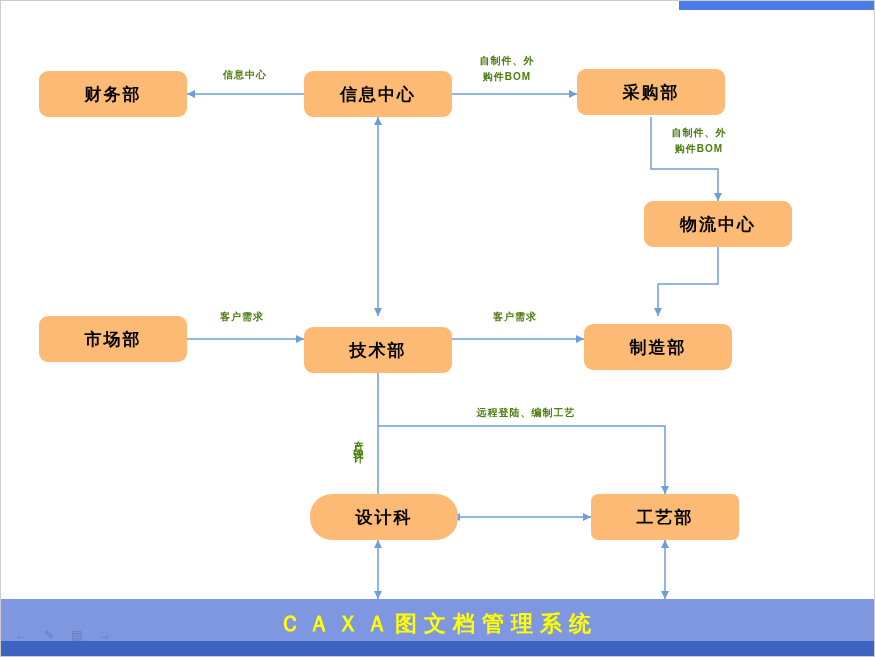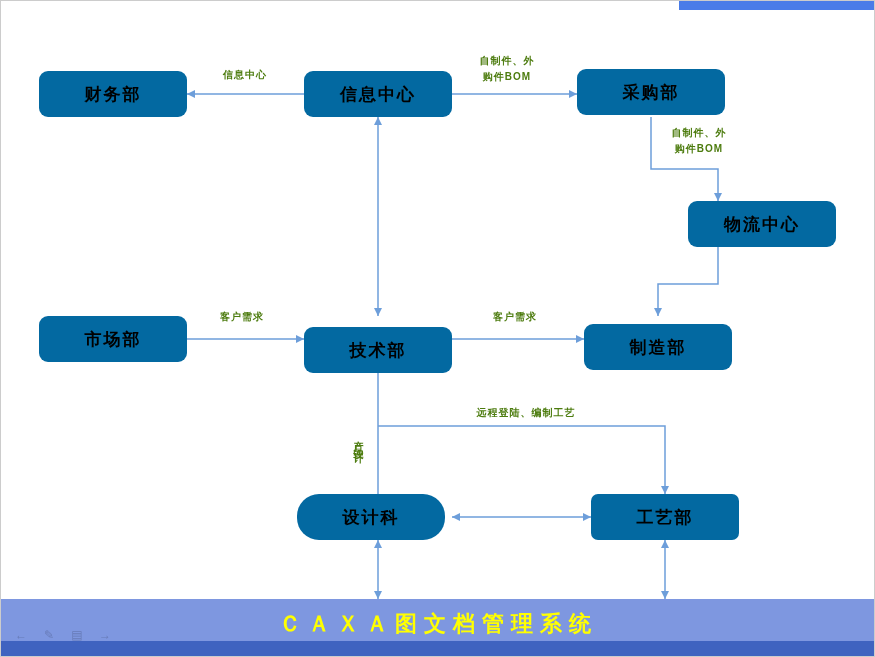--- a/index.html
+++ b/index.html
@@ -16,34 +16,34 @@
   .top-bar {
     position: absolute;
     left: 678px; top: 0; width: 197px; height: 9px;
     background: #4a7ce8;
   }
   svg.wires { position: absolute; left: 0; top: 0; pointer-events: none; }
 
   .node {
     position: absolute;
     width: 148px; height: 46px;
-    background: #0369a1;
+    background: #fdba74;
     border-radius: 9px;
     display: flex; align-items: center; justify-content: center;
     font-size: 17px; font-weight: bold; color: #000;
     letter-spacing: 2px;
   }
   .n-finance   { left: 38px;  top: 70px;  }
   .n-info      { left: 303px; top: 70px; font-family: Liberation Serif, serif;  }
   .n-purchase  { left: 576px; top: 68px;  }
-  .n-logistics { left: 643px; top: 200px; margin-left: 44px; }
+  .n-logistics { left: 643px; top: 200px; }
   .n-market    { left: 38px;  top: 315px; }
   .n-tech      { left: 303px; top: 326px; }
   .n-manu      { left: 583px; top: 315px; margin-top: 8px; }
-  .n-design    { left: 296px; top: 493px; border-radius: 22px; }
+  .n-design    { left: 309px; top: 493px; border-radius: 22px; }
   .n-process   { left: 590px; top: 493px; border-radius: 7px; }
 
   .lbl {
     position: absolute;
     color: #4d7c0f;
     font-weight: bold;
     font-size: 10px;
     line-height: 16px;
     text-align: center;
     white-space: pre-line;

